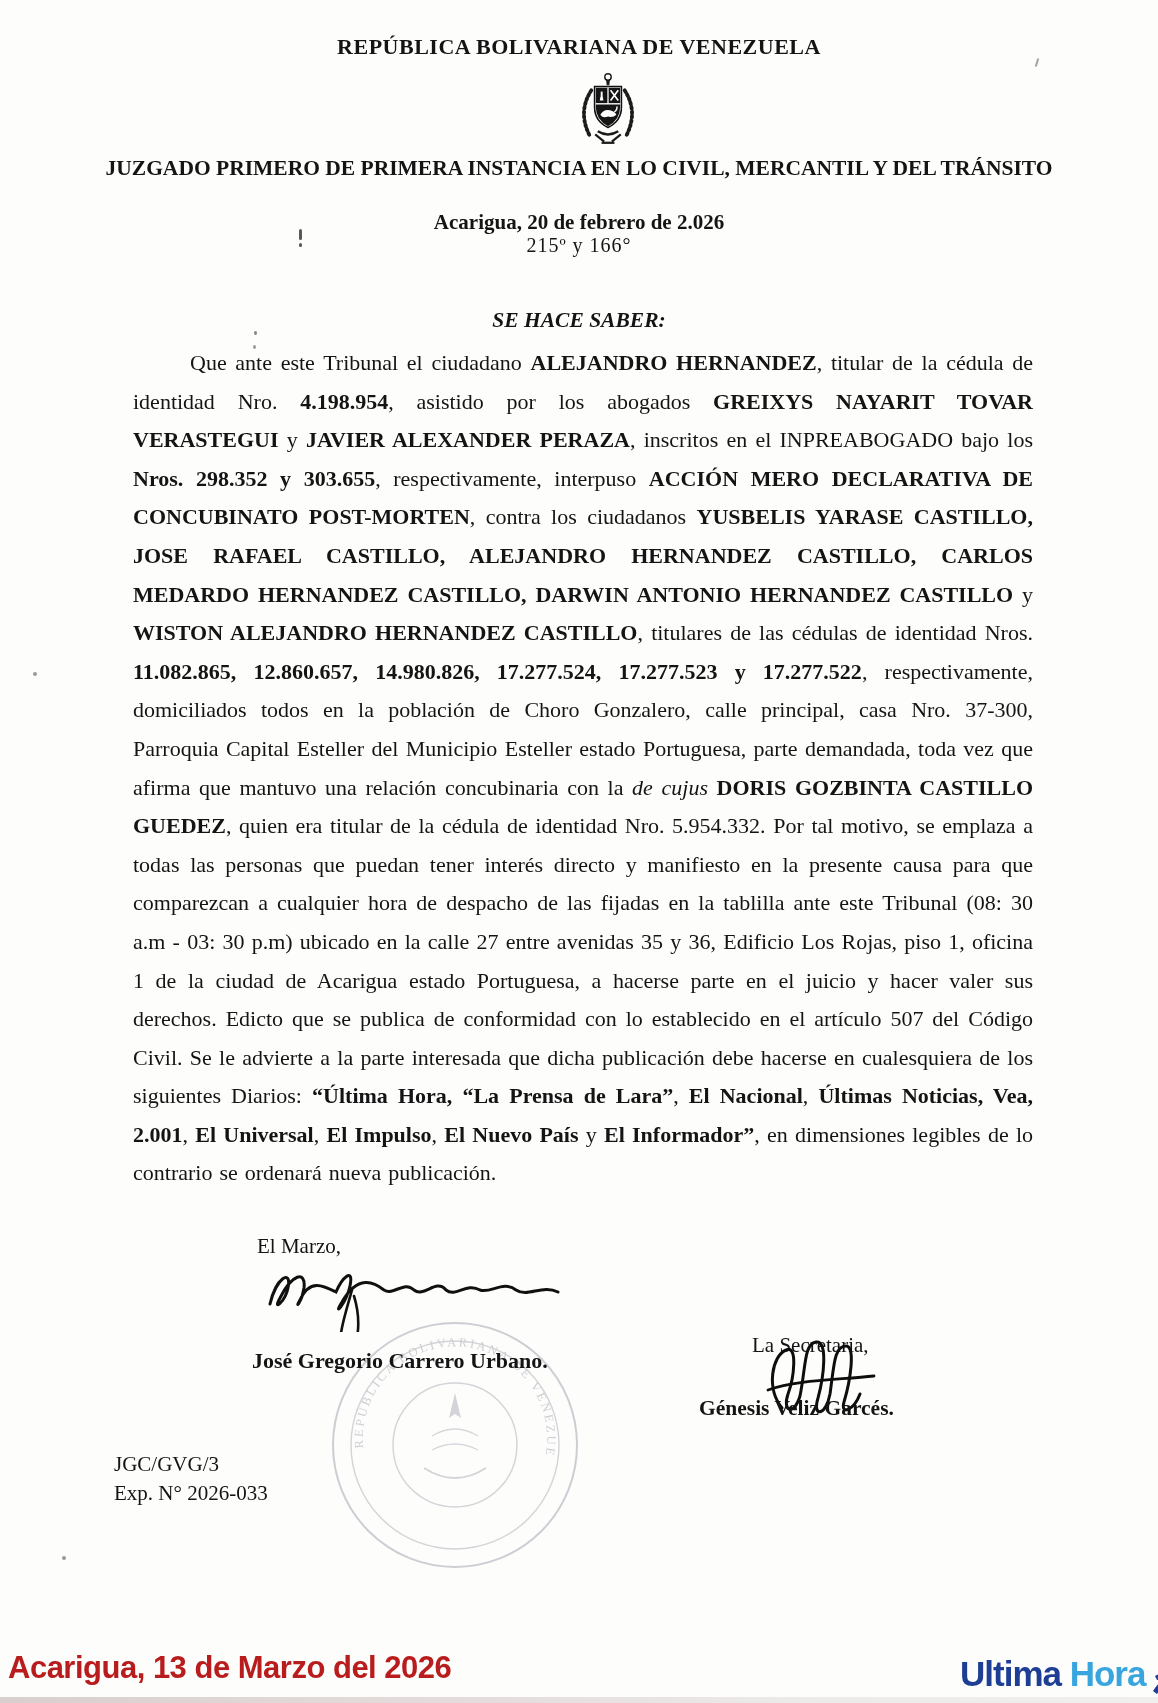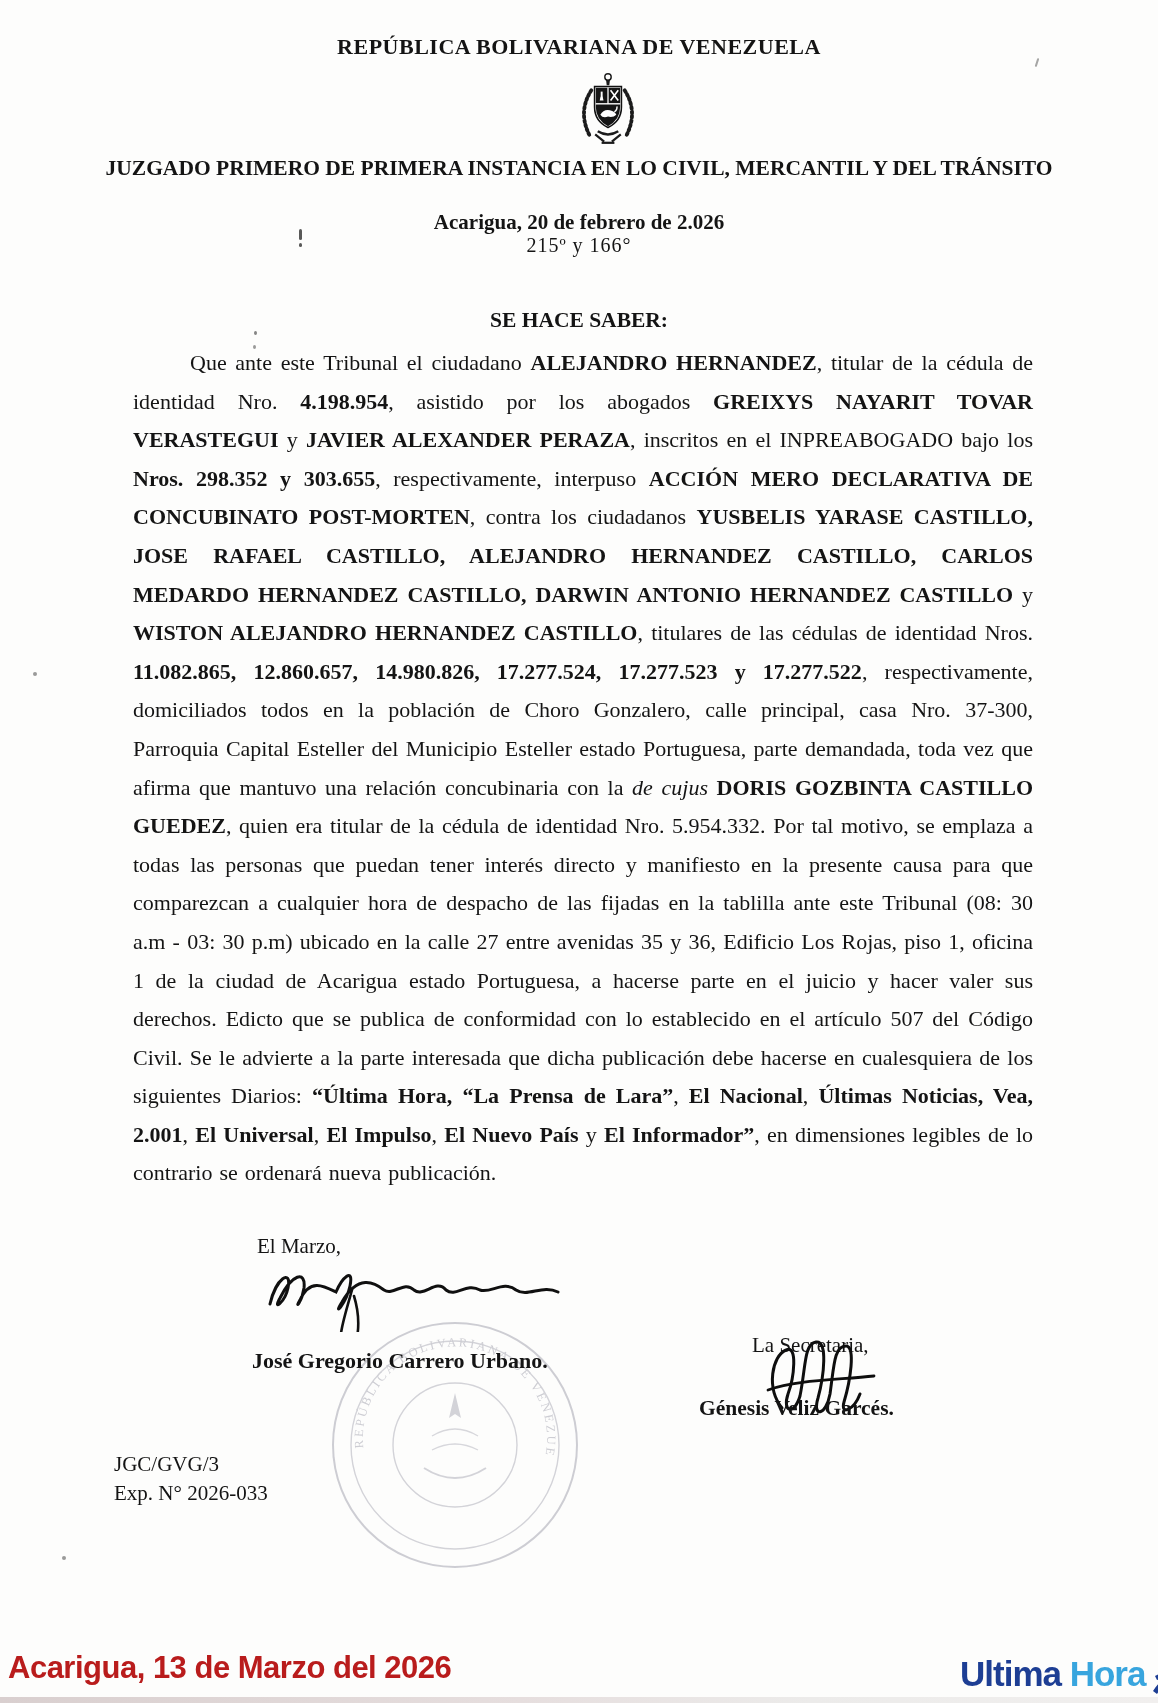--- a/index.html
+++ b/index.html
@@ -5,21 +5,21 @@
   html,body{margin:0;padding:0;background:#ffffff;}
   .page{position:relative;width:1158px;height:1703px;background:#fdfdfc;overflow:hidden;
         font-family:"Liberation Serif","DejaVu Serif",serif;color:#141414;}
   .center-line{position:absolute;left:0;width:100%;text-align:center;}
   .republic{top:34px;font-size:22px;font-weight:bold;letter-spacing:.5px;}
   .court1{top:156px;font-size:21.5px;font-weight:bold;}
   .court2{top:182px;font-size:21.5px;font-weight:bold;}
   .pdate{top:210px;font-size:21px;font-weight:bold;}
   .years{top:234px;font-size:20px;letter-spacing:1px;}
   .edicto{top:283px;font-size:22px;font-weight:bold;letter-spacing:.5px;}
-  .sehace{top:308px;font-size:21.5px;font-weight:bold;}
+  .sehace{top:308px;font-size:21.5px;font-weight:bold;font-style:italic;}
   .bodytext{position:absolute;left:133px;top:344px;width:900px;font-size:22px;
             line-height:38.6px;text-align:justify;text-indent:57px;word-spacing:1.5px;}
   .coat{position:absolute;left:576px;top:70px;width:64px;height:88px;}
   .juez-label{position:absolute;left:257px;top:1234px;font-size:21px;}
   .juez-sig{position:absolute;left:262px;top:1252px;width:310px;height:80px;}
   .juez-name{position:absolute;left:252px;top:1348px;font-size:22px;font-weight:bold;}
   .stamp{position:absolute;left:328px;top:1318px;width:254px;height:254px;opacity:.42;}
   .secretaria-label{position:absolute;left:752px;top:1333px;font-size:21px;}
   .secretaria-sig{position:absolute;left:762px;top:1336px;width:120px;height:82px;}
   .secretaria-name{position:absolute;left:699px;top:1396px;font-size:21.5px;font-weight:bold;}

